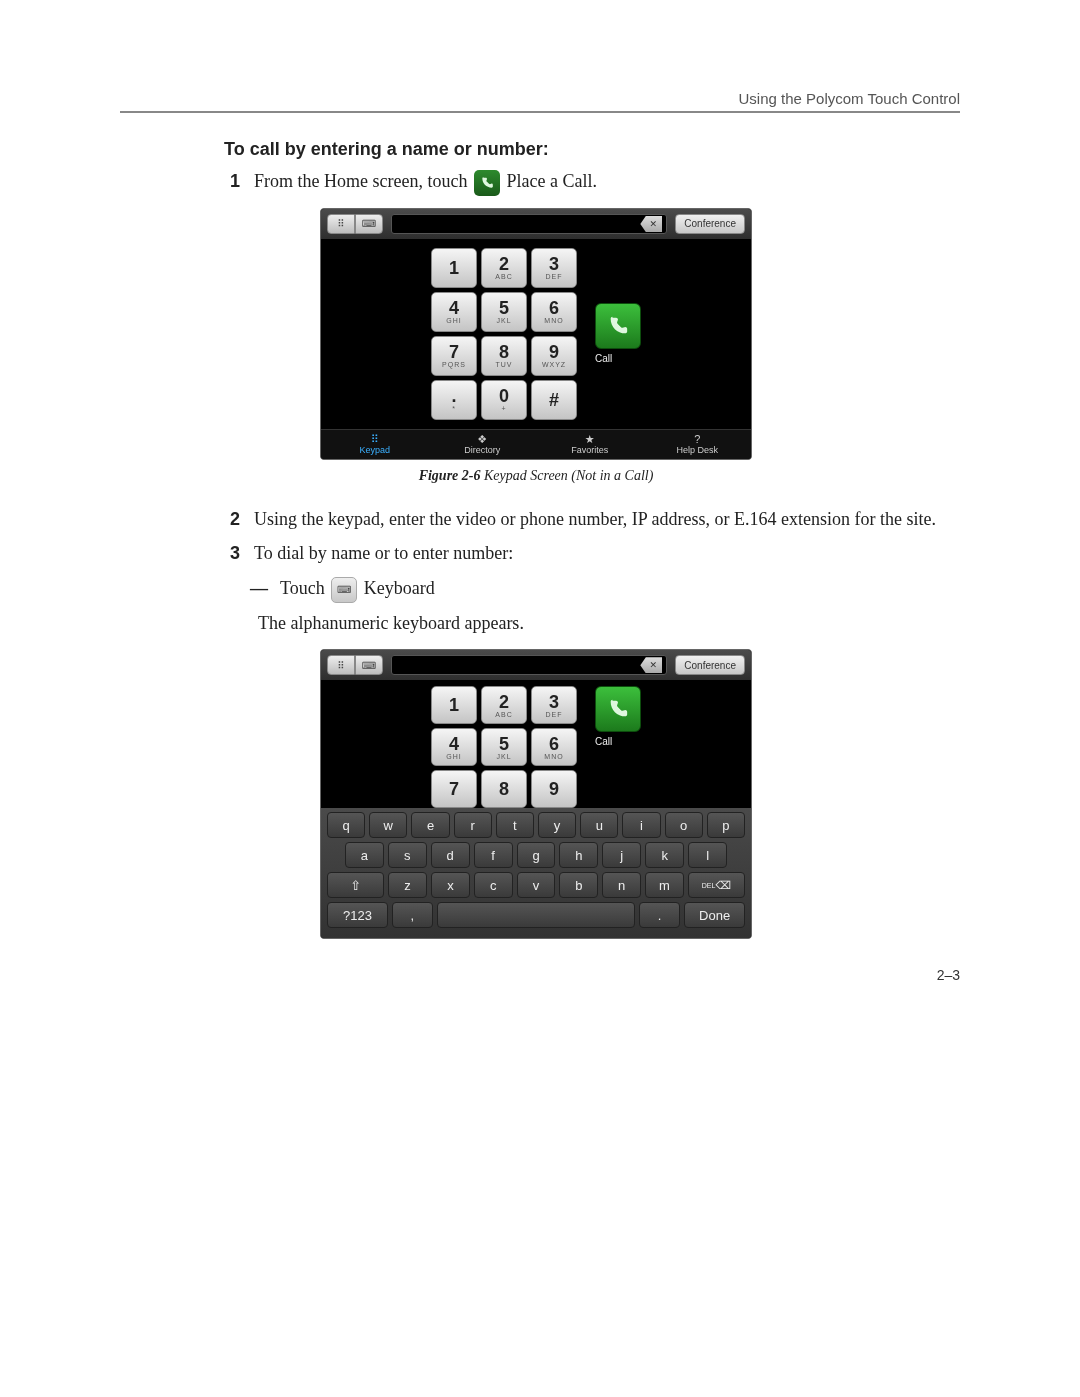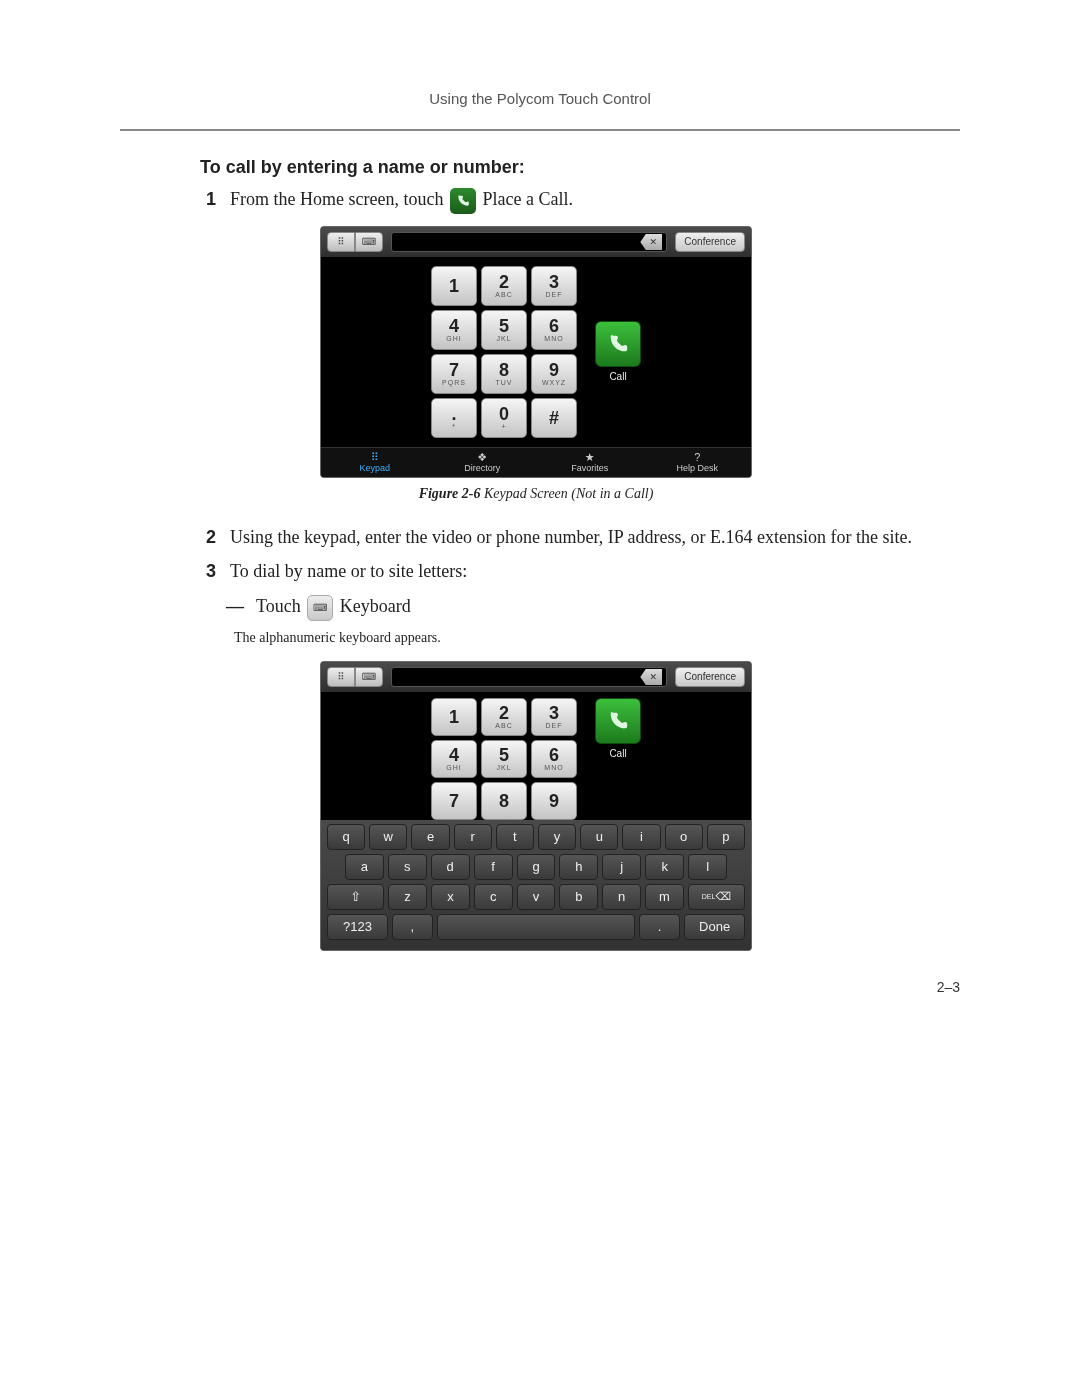--- a/index.html
+++ b/index.html
@@ -1,49 +1,49 @@
 <!DOCTYPE html>
 <html><head>
 <meta charset="utf-8">
 <style>
   * { box-sizing: border-box; margin: 0; padding: 0; }
   body { width: 1080px; height: 1397px; background: #fff; font-family: Georgia, 'Times New Roman', serif; color: #222; }
   .page { padding: 90px 120px 40px 120px; }
-  .header-running { text-align: center; font-family: 'Segoe UI', Arial, sans-serif; font-size: 15px; color: #555; margin-bottom: 22px; }
+  .header-running { text-align: right; font-family: 'Segoe UI', Arial, sans-serif; font-size: 15px; color: #555; margin-bottom: 4px; }
   .rule { height: 2px; background: #888; margin-bottom: 26px; }
   .h1 { font-family: 'Segoe UI Semibold', Arial, sans-serif; font-size: 30px; font-weight: 600; color: #222; margin-bottom: 44px; }
-  .indent { margin-left: 80px; }
+  .indent { margin-left: 104px; }
   .h2 { font-family: 'Segoe UI Semibold', Arial, sans-serif; font-size: 18px; font-weight: 600; margin-bottom: 8px; }
   .step { display: flex; gap: 14px; margin-bottom: 6px; line-height: 1.55; font-size: 18px; }
   .step .num { font-weight: 700; min-width: 16px; text-align: right; font-family: 'Segoe UI', Arial, sans-serif; }
   .step .body { flex: 1; }
   .bold { font-weight: 400; }
   .inline-icon { display: inline-flex; vertical-align: middle; width: 26px; height: 26px; border-radius: 5px; align-items: center; justify-content: center; margin: 0 2px; }
   .inline-icon.green { background: linear-gradient(#2d8a2d,#1a5a1a); }
   .inline-icon.gray  { background: linear-gradient(#eee,#c8c8c8); border:1px solid #aaa; font-size:10px; color:#444; }
-  .sub { margin-left: 34px; line-height:1.6; font-size:14px; margin-bottom:6px; }
+  .sub { margin-left: 34px; line-height:1.6; font-size:18px; margin-bottom:6px; }
   .bullet-dash { display:flex; gap:12px; margin-left:26px; font-size:18px; line-height:1.6; margin-bottom:6px;}
   .bullet-dash .dash { font-weight:700; }
   .fig { margin: 12px 0 6px 200px; }
   .caption { font-family: Liberation Serif, serif; font-size: 14px; font-style: italic; color:#222; margin: 8px 0 22px 200px; text-align: center; width: 432px; }
   .device { width: 432px; border: 1px solid #666; background:#000; border-radius:4px; overflow:hidden; font-family: Arial, sans-serif; }
   .topbar { height: 30px; background: linear-gradient(#4b4b4b,#2e2e2e); display:flex; align-items:center; padding:0 6px; gap:4px; }
   .seg { display:flex; }
   .segbtn { width:28px; height:20px; background:linear-gradient(#eee,#bdbdbd); border:1px solid #888; display:flex; align-items:center; justify-content:center; font-size:10px; color:#444;}
   .segbtn.left{ border-radius:4px 0 0 4px;}
   .segbtn.right{ border-radius:0 4px 4px 0;}
   .numfield { flex:1; height:20px; background:#000; border:1px solid #555; border-radius:3px; margin:0 4px; position:relative;}
   .numfield .bksp { position:absolute; right:4px; top:1px; width:22px; height:16px; background:linear-gradient(#ddd,#aaa); clip-path: polygon(25% 0,100% 0,100% 100%,25% 100%,0 50%); display:flex; align-items:center; justify-content:center; font-size:9px; color:#333; padding-left:4px;}
   .confbtn { height:20px; padding:0 8px; font-size:10px; background:linear-gradient(#f0f0f0,#c8c8c8); border:1px solid #888; border-radius:4px; color:#333; display:flex; align-items:center;}
   .padarea { height: 190px; background:#000; display:flex; align-items:center; justify-content:center; gap:18px; padding:10px 0;}
   .numpad { display:grid; grid-template-columns: repeat(3, 46px); grid-auto-rows: 40px; gap:4px;}
   .key { background: linear-gradient(#f5f5f5,#c4c4c4); border:1px solid #888; border-radius:5px; display:flex; flex-direction:column; align-items:center; justify-content:center; }
   .key .d { font-size:18px; font-weight:600; color:#222; line-height:1;}
   .key .s { font-size:7px; color:#555; letter-spacing:1px;}
-  .callbox { display:flex; flex-direction:column; align-items:center; gap:4px;}
+  .callbox { display:flex; flex-direction:column; gap:4px;}
   .callbtn { width:46px; height:46px; border-radius:6px; background:linear-gradient(#3cbf3c,#1c7a1c); border:1px solid #0d4d0d; display:flex; align-items:center; justify-content:center;}
   .calllabel { color:#eee; font-size:10px;}
   .bottombar { height:30px; background:#111; border-top:1px solid #333; display:flex;}
   .tab { flex:1; display:flex; flex-direction:column; align-items:center; justify-content:center; gap:0; font-size:9px; color:#ccc;}
   .tab.sel { color:#3bb0ff; }
   .tab .ic { font-size:11px; line-height:1;}
   .padarea.short { height: 128px; padding:6px 0 0 0; align-items:flex-start;}
   .numpad.short { grid-auto-rows: 38px; }
   .qwerty { background:linear-gradient(#4a4a4a,#323232); padding:4px 6px 6px 6px;}
   .krow { display:flex; gap:4px; justify-content:center; margin-bottom:4px;}
@@ -173,21 +173,21 @@
     <span style="font-weight:bold; font-style:italic;">Figure 2-6</span><span>  Keypad Screen (Not in a Call)</span>
   </div>
 
   <div class="indent">
     <div class="step">
       <div class="num">2</div>
       <div class="body">Using the keypad, enter the video or phone number, IP address, or E.164 extension for the site.</div>
     </div>
     <div class="step">
       <div class="num">3</div>
-      <div class="body">To dial by name or to site letters:</div>
+      <div class="body">To dial by name or to enter number:</div>
     </div>
     <div class="bullet-dash">
       <div class="dash">—</div>
       <div>
         <span>Touch </span>
         <span class="inline-icon gray">⌨</span>
         <span class="bold">Keyboard</span>
       </div>
     </div>
     <div class="sub">The alphanumeric keyboard appears.</div>

